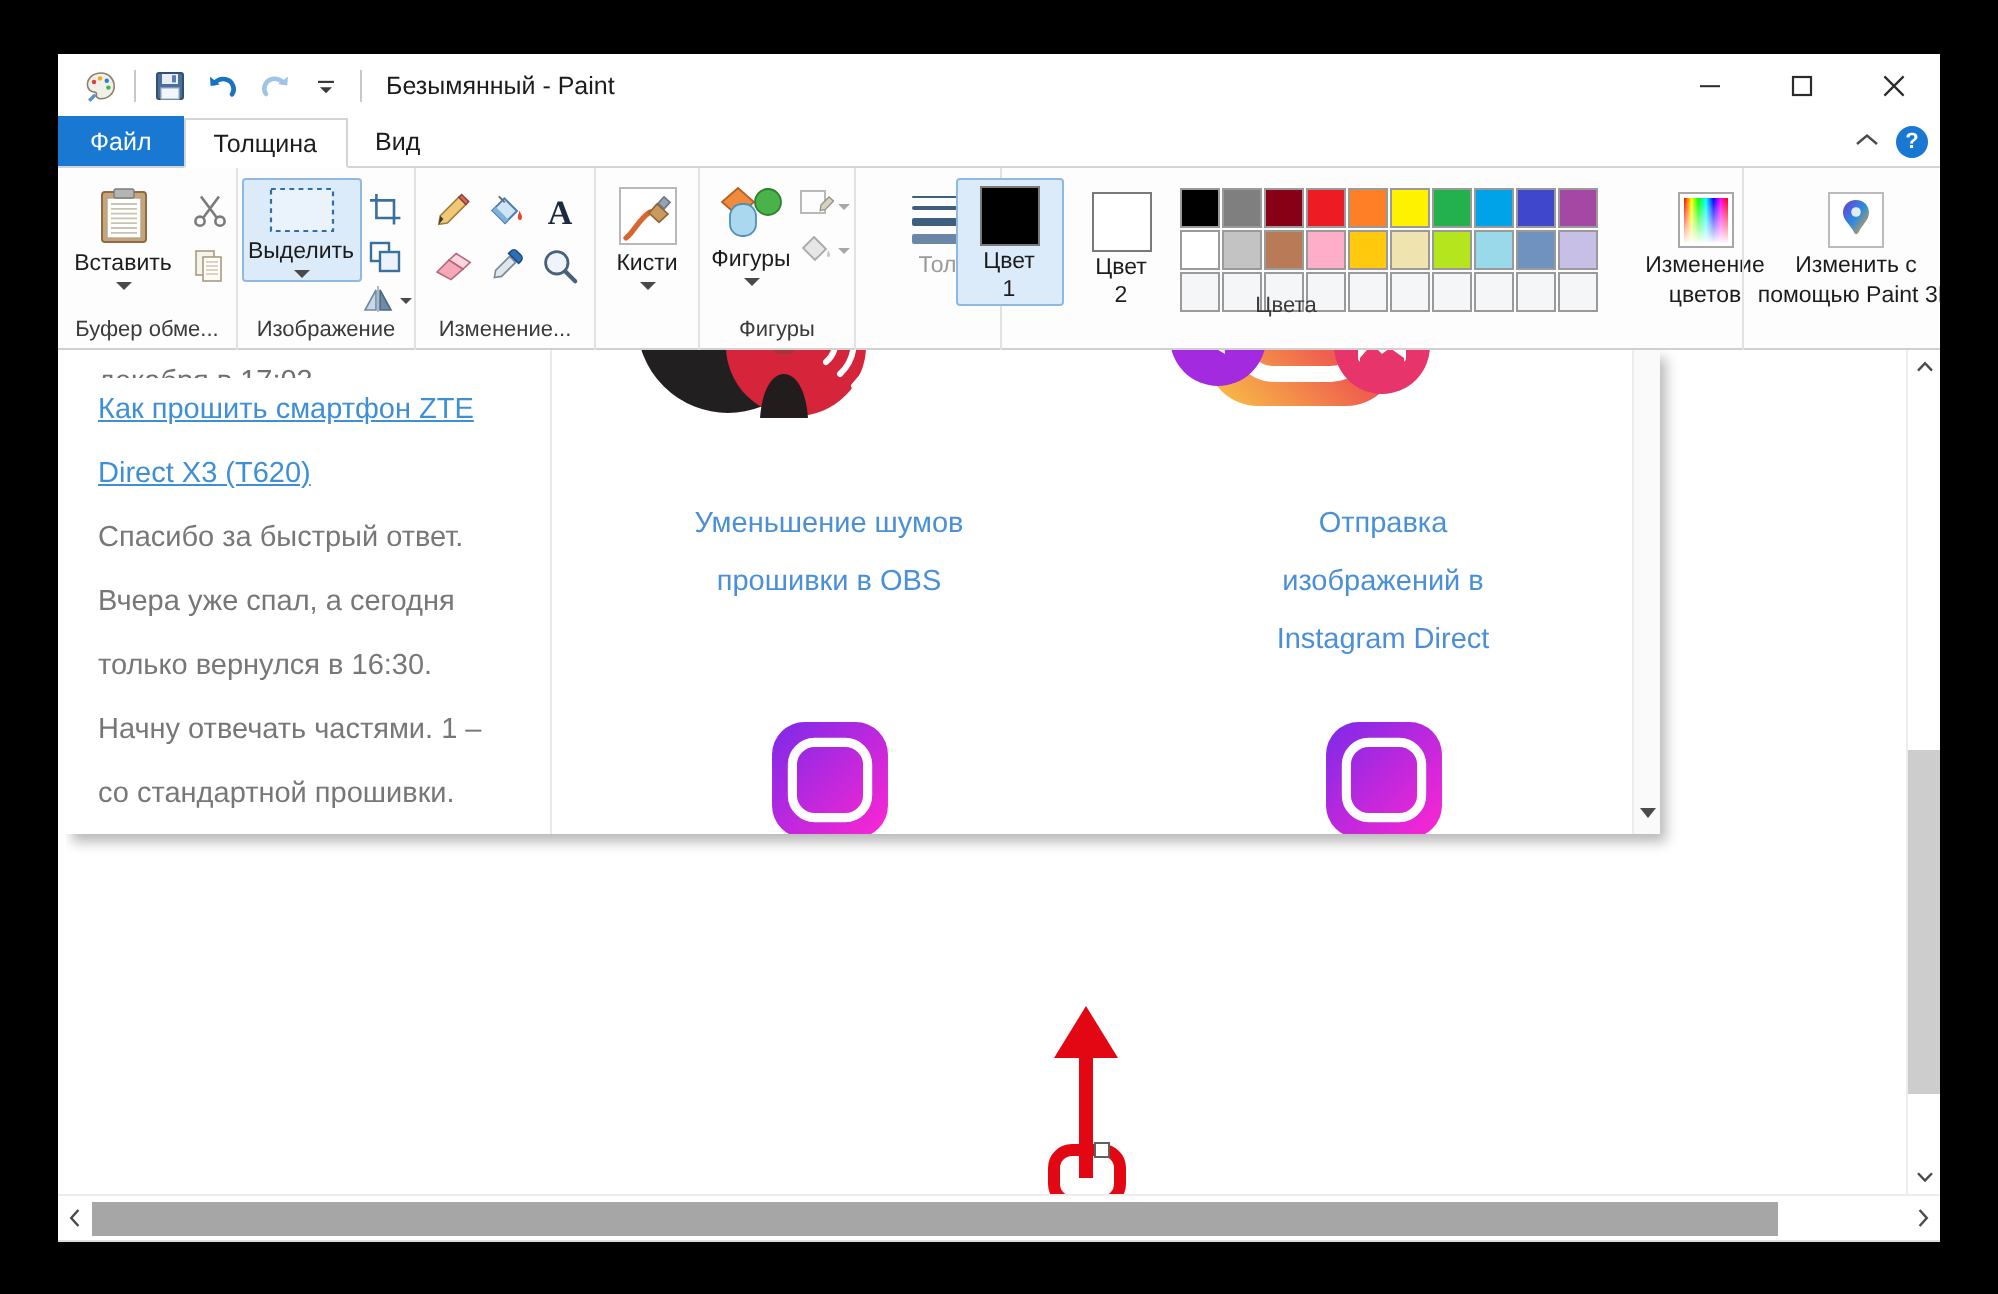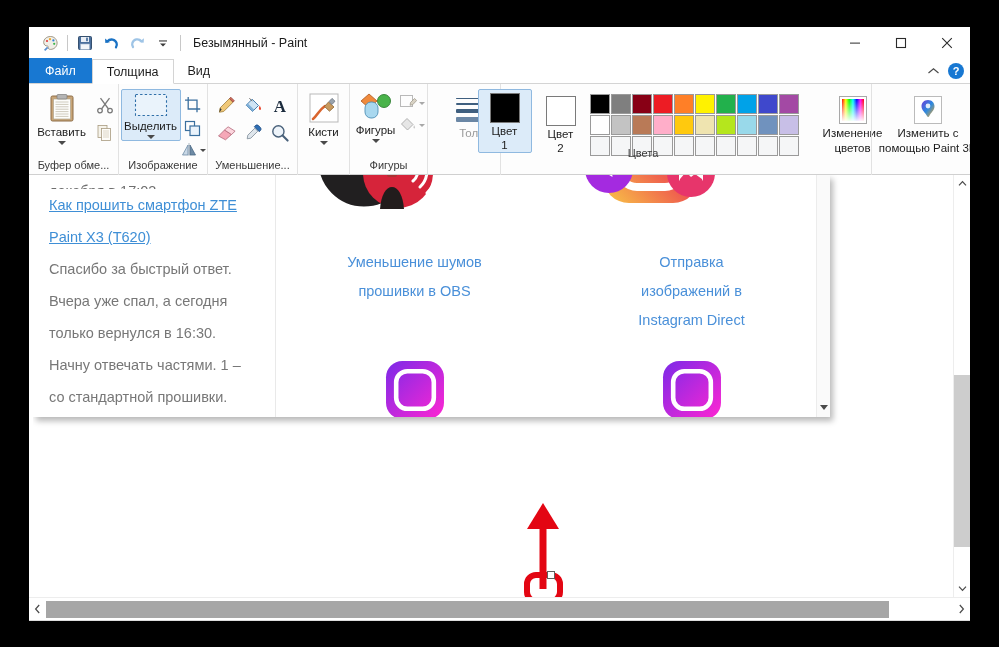--- a/index.html
+++ b/index.html
@@ -353,21 +353,21 @@
             </svg>
           </div>
           <div class="tool">
             <svg width="20" height="20" viewBox="0 0 20 20">
               <circle cx="8.4" cy="8.4" r="5.6" fill="#eef4fa" stroke="#49617a" stroke-width="1.4"></circle>
               <path d="M12.6 12.6l5 5" stroke="#49617a" stroke-width="2.1" stroke-linecap="round"></path>
             </svg>
           </div>
         </div>
       </div>
-      <div class="grp-label">Уменьшение...</div>
+      <div class="grp-label">Изменение...</div>
     </div>
 
     <div class="grp" style="width:52px;">
       <div class="grp-body">
         <div class="bigbtn" style="width:44px;">
           <svg width="32" height="32" viewBox="0 0 32 32">
             <rect x="2" y="2" width="28" height="28" fill="#ffffff" stroke="#b9b9b9"></rect>
             <path d="M5 27c4-3 6-9 12-13" stroke="#d9652f" stroke-width="2.6" fill="none" stroke-linecap="round"></path>
             <path d="M16.5 14.5l4-4.5 5.5 5-4.5 4.2z" fill="#c89a5e" stroke="#8c6433" stroke-width=".8"></path>
             <path d="M21 9.6l3-3.2 3 2.8-3 3.3z" fill="#9aa4ae" stroke="#6b7480" stroke-width=".8"></path>
@@ -523,21 +523,21 @@
 
   <div class="work">
     <div class="canvas">
 
       <div class="pasted">
         <div class="ps-inner">
 
           <div class="ps-left">
             <div class="clip-top">декабря в 17:03</div>
             <a>Как прошить смартфон ZTE</a>
-            <a>Paint X3 (T620)</a>
+            <a>Direct X3 (T620)</a>
             <p>Спасибо за быстрый ответ.</p>
             <p>Вчера уже спал, а сегодня</p>
             <p>только вернулся в 16:30.</p>
             <p>Начну отвечать частями. 1 –</p>
             <p>со стандартной прошивки.</p>
             <p>Сейчас пришла мысль, что у</p>
 
           </div>
 
           <div class="ps-main">

